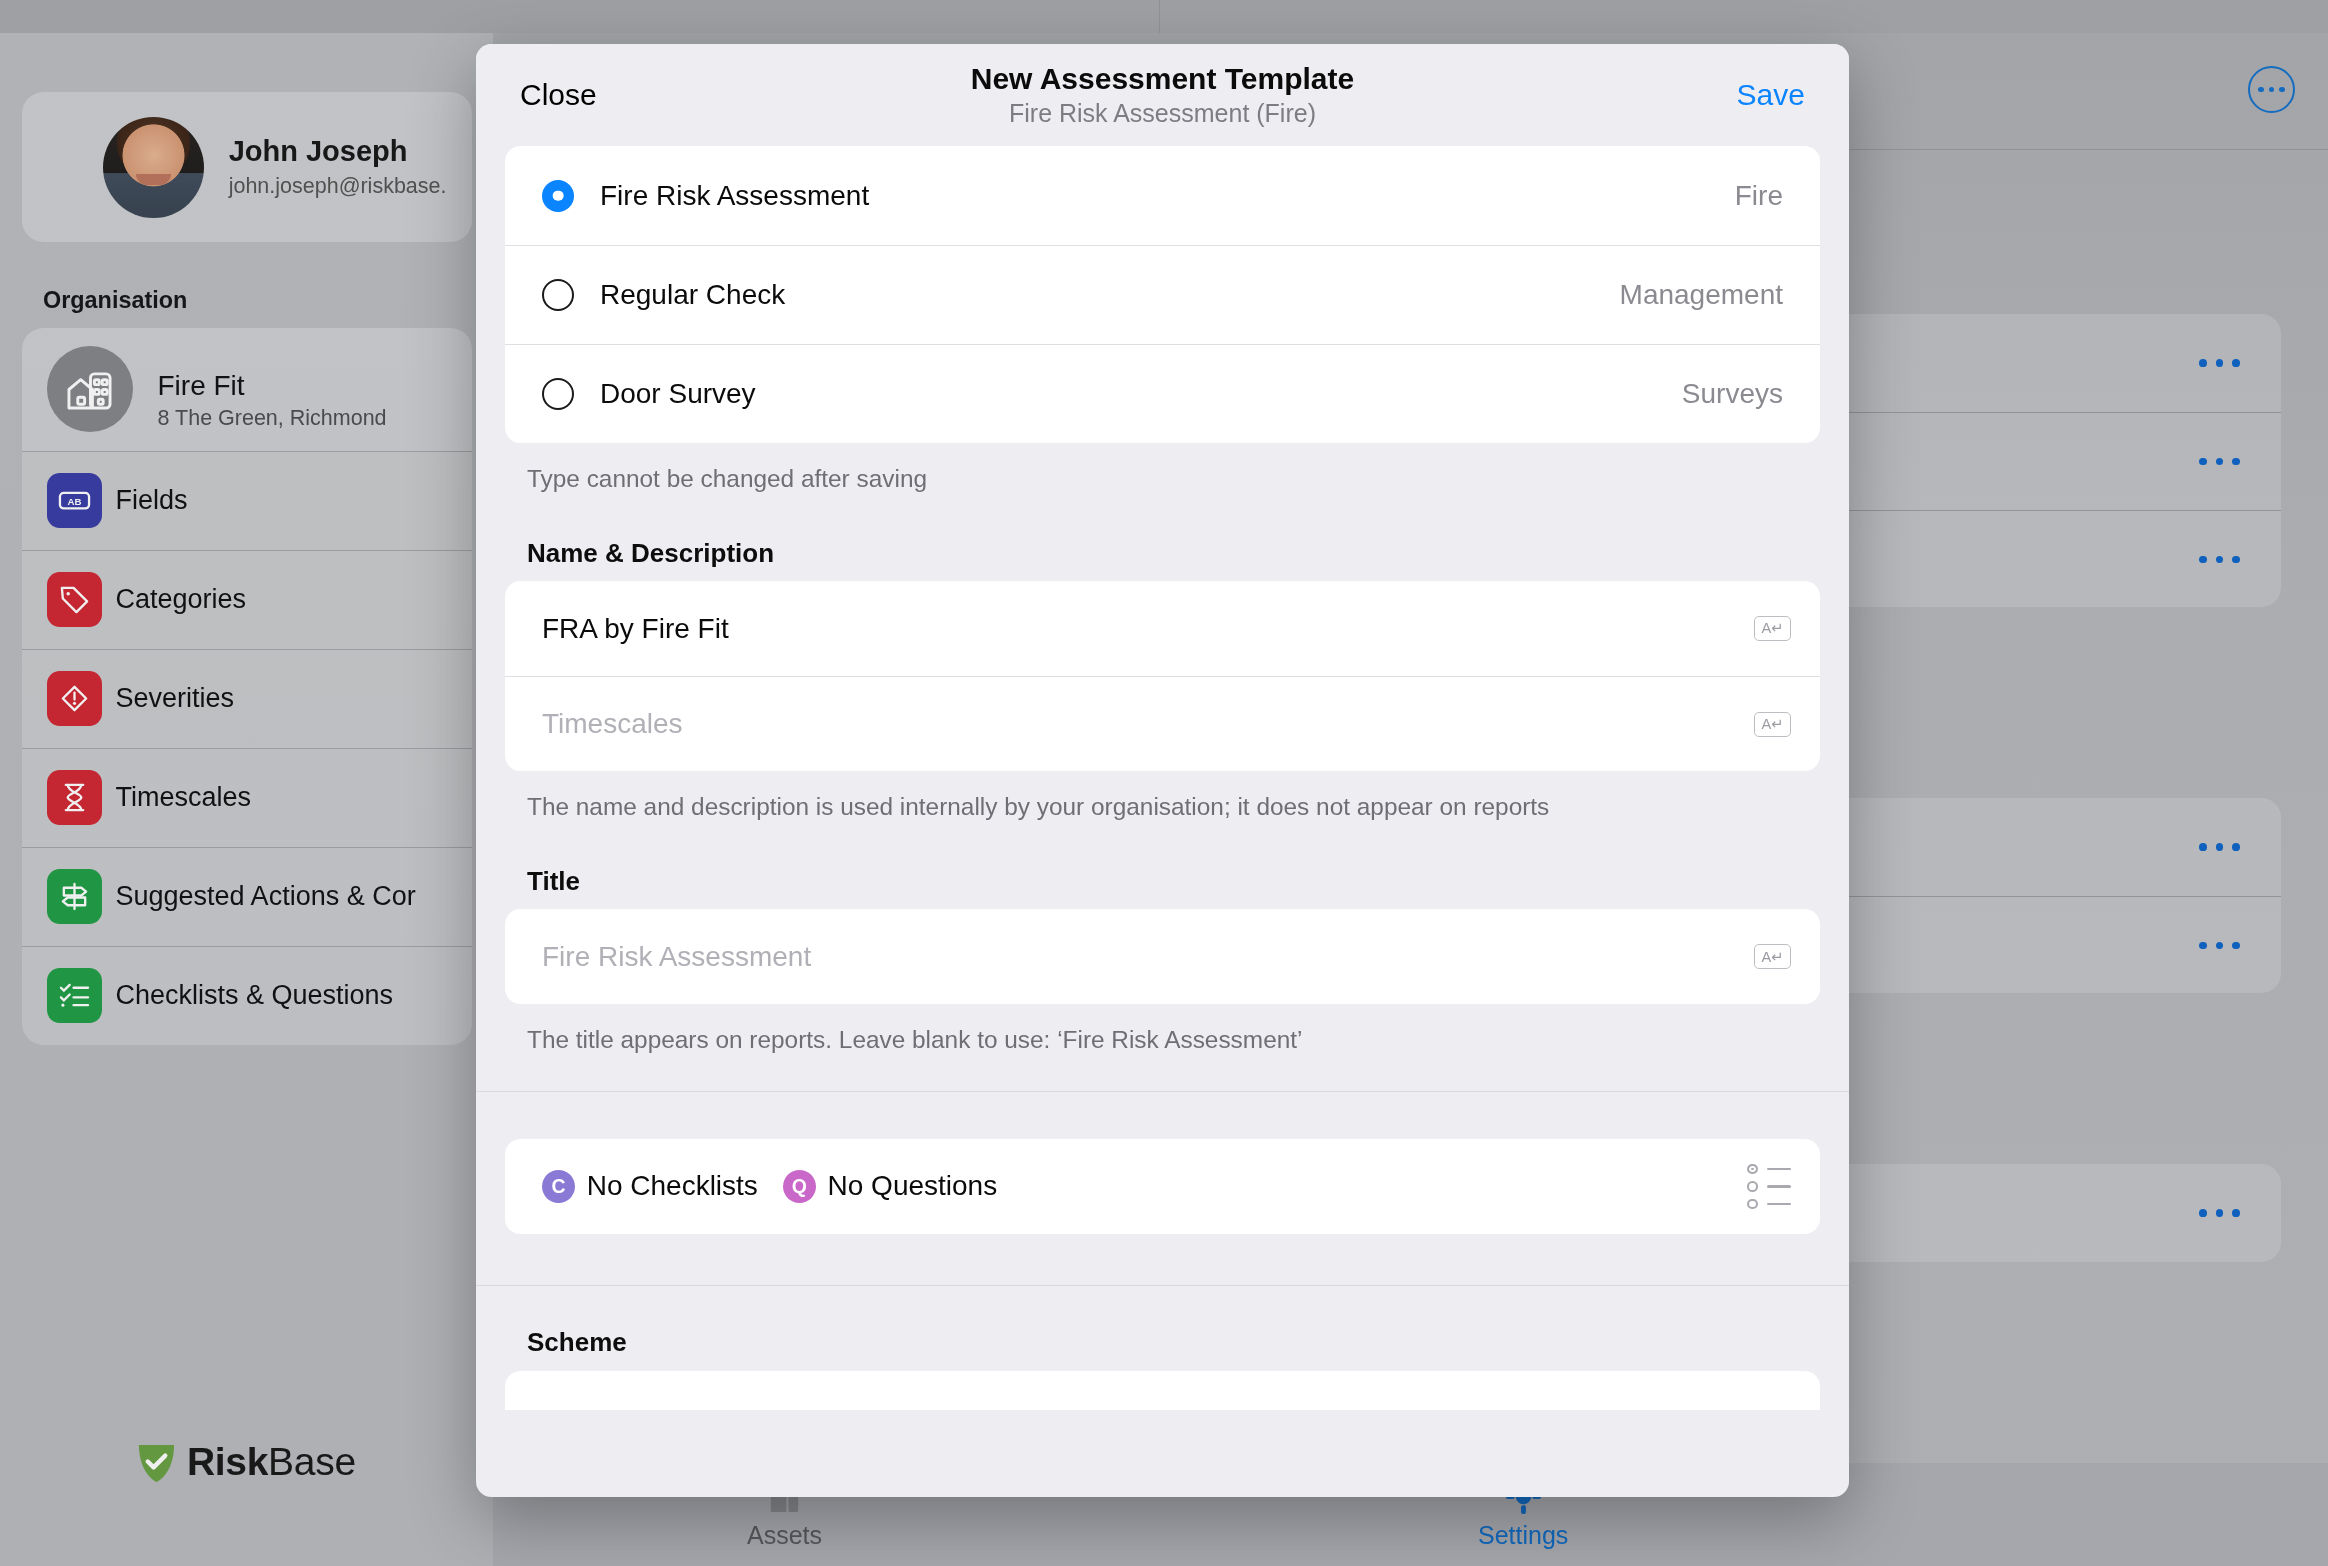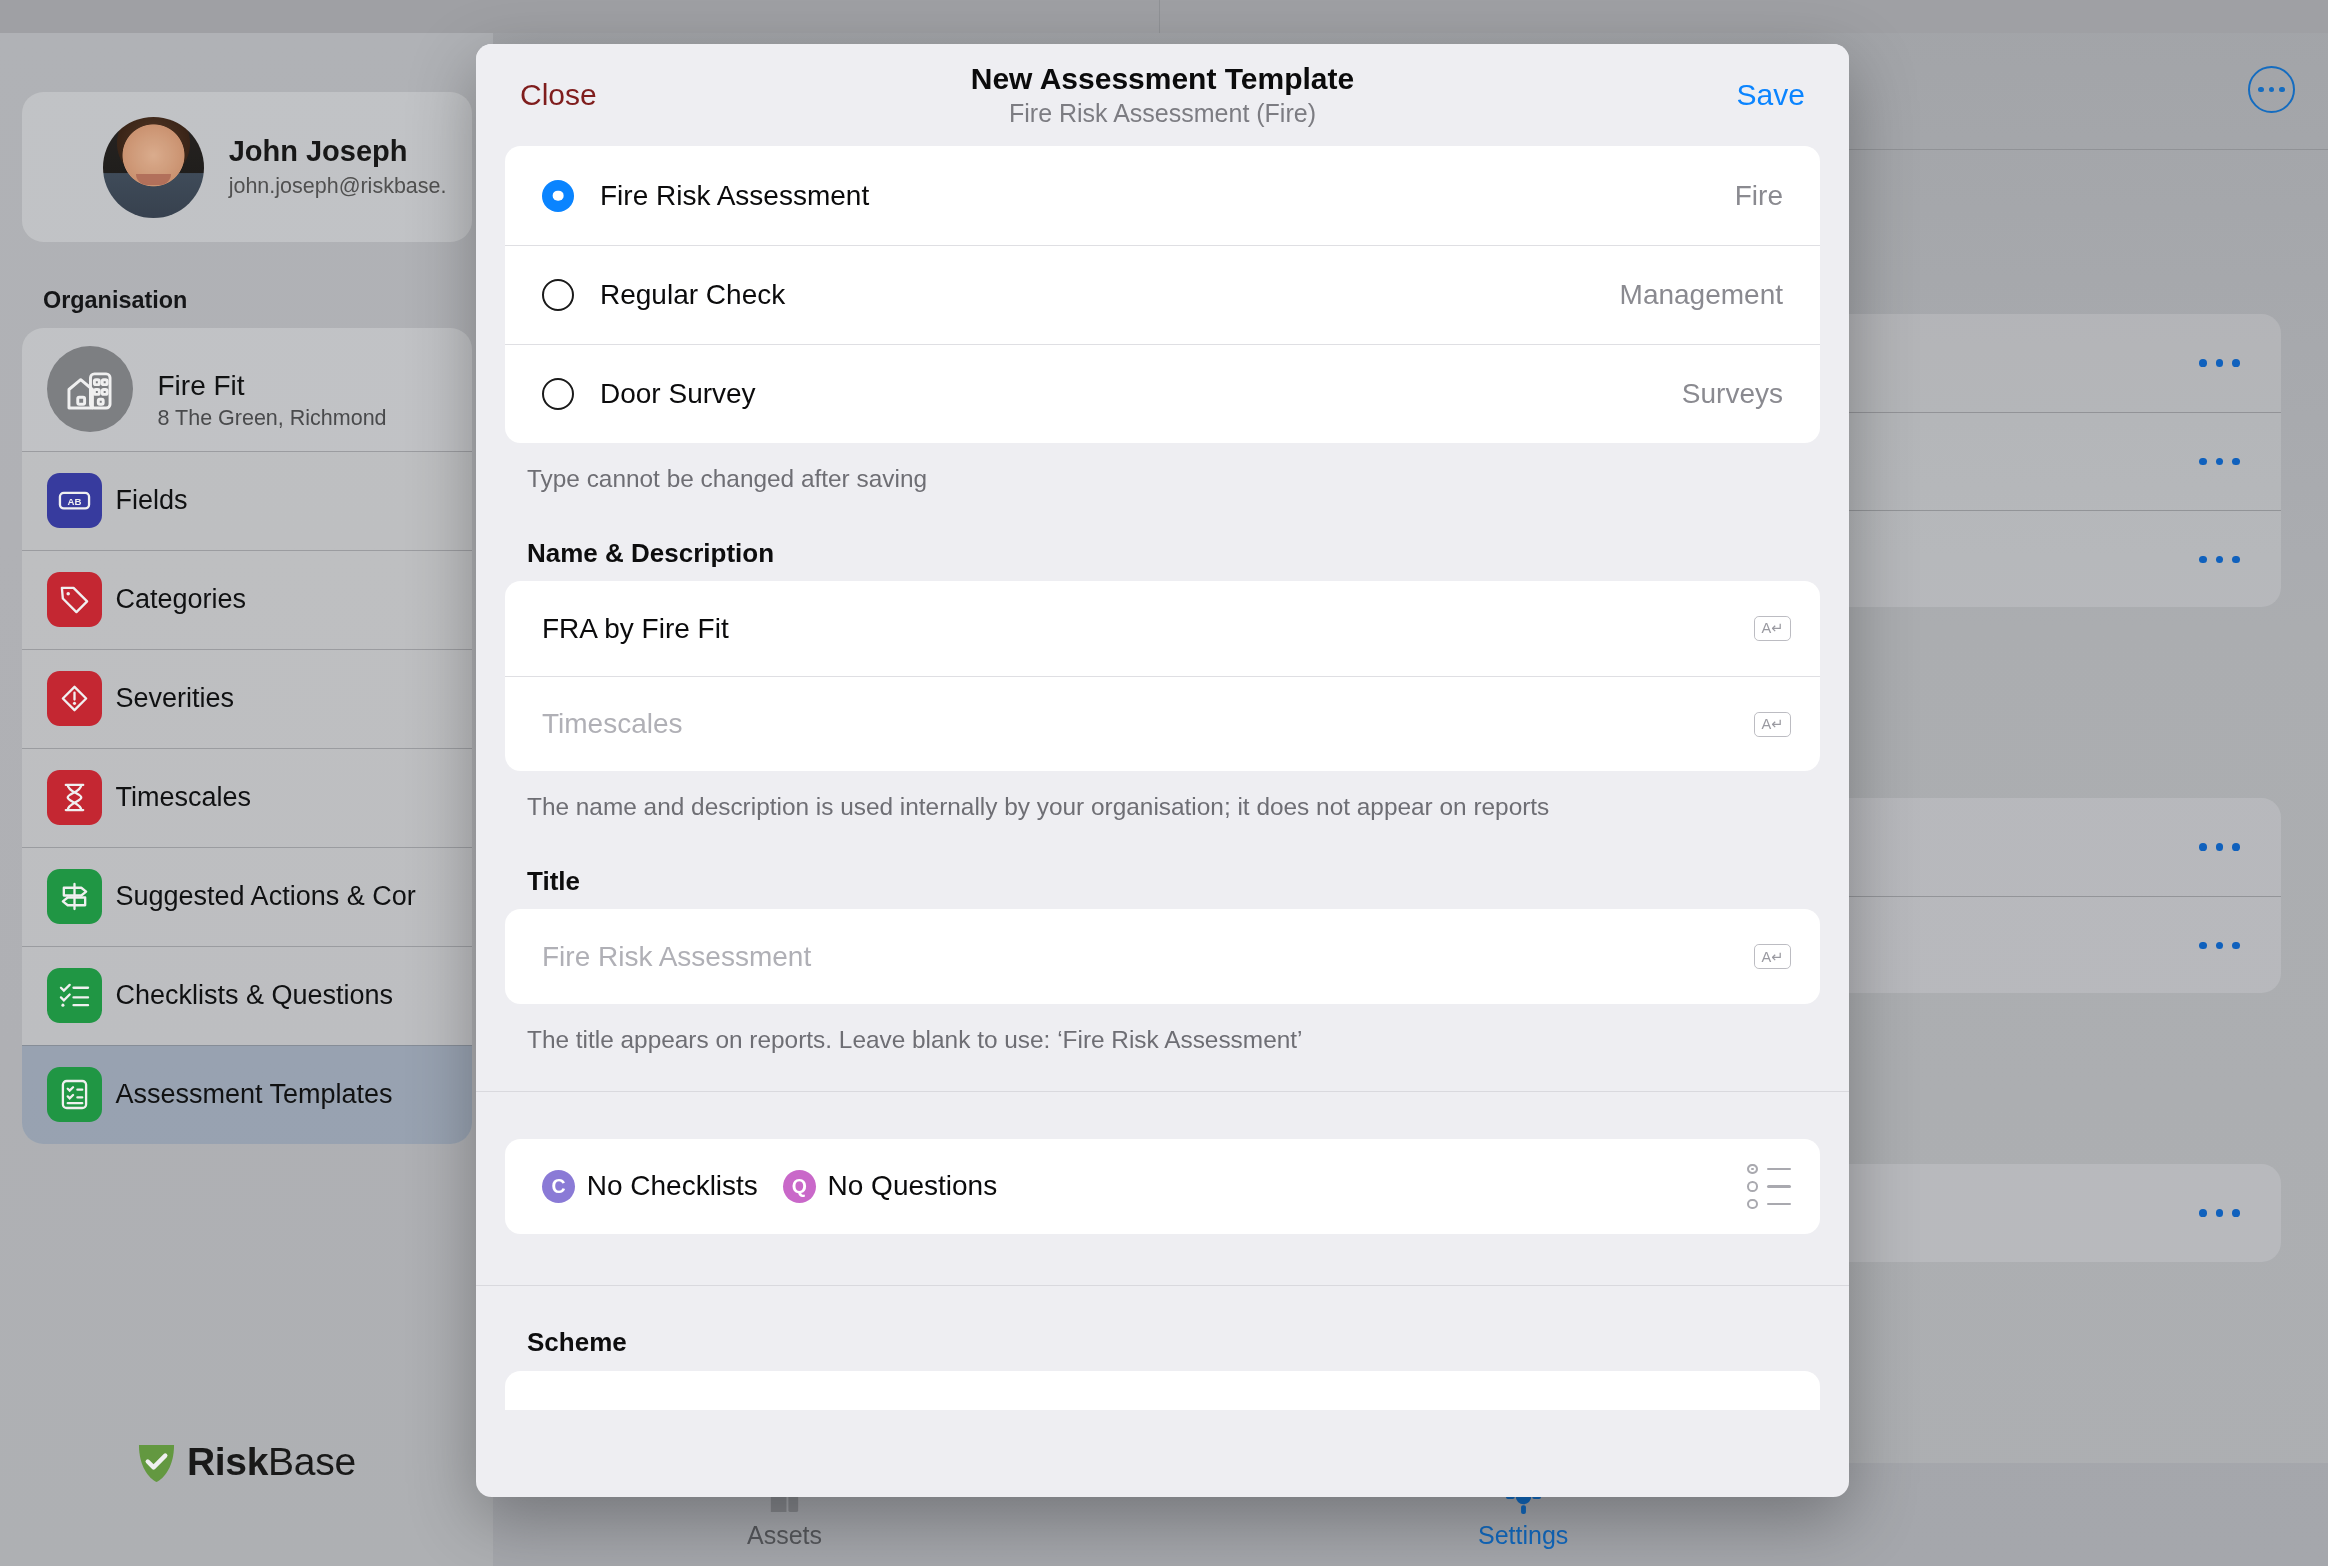--- a/index.html
+++ b/index.html
@@ -116,21 +116,21 @@
   
   #modal {
     position:absolute; left:476px; top:44px; width:1373px; height:1453px;
     background:#eeeef2; border-radius:15.6px;
     box-shadow:0 21.5px 68px rgba(0,0,0,.30);
     overflow:hidden;
   }
   #modal-header {
     height:102px; position:relative; background:#eeeef2;
   }
-  #btn-close { position:absolute; left:44px; top:50%; transform:translateY(-50%); font-size:30px; color:#7f1d1d; }
+  #btn-close { position:absolute; left:44px; top:50%; transform:translateY(-50%); font-size:30px; color:#000000; }
   #btn-save  { position:absolute; right:44px; top:50%; transform:translateY(-50%); font-size:30px; color:#0a84ff; font-weight:500; }
   #hdr-center { position:absolute; left:0; right:0; top:50%; transform:translateY(-50%); text-align:center; }
   #hdr-title { font-size:30px; font-weight:bold; color:#0b0b0c; }
   #hdr-sub { font-size:25px; color:#7c7c82; margin-top:2.9px; }
 
   #modal-body { position:absolute; top:102px; left:0; right:0; bottom:0; overflow:hidden; }
 
   .card { background:#fff; border-radius:15.6px; margin:0 29px; overflow:hidden; }
   .opt-row { height:99px; display:flex; align-items:center; padding:0 37px; border-top:1px solid #dfdfe3; }
   .opt-row:first-child { border-top:none; }
@@ -257,30 +257,20 @@
       <div class="nav-item">
         <div class="nav-ico" style="background:#23a049">
           <svg width="33" height="29" viewBox="0 0 34 30" fill="none" stroke="#fff" stroke-width="2.4" stroke-linecap="round">
               <path d="M3 7l3 3 6-6"></path>
               <path d="M3 17l3 3 6-6"></path>
               <circle cx="5" cy="25" r="1.6" fill="#fff" stroke="none"></circle>
               <path d="M16 7h15M16 17h15M16 25h15"></path>
             </svg>
         </div>
         <div class="nav-label">Checklists &amp; Questions</div>
-      </div>
-      <div class="nav-item sel">
-        <div class="nav-ico" style="background:#23a049">
-          <svg width="29" height="33" viewBox="0 0 30 34" fill="none" stroke="#fff" stroke-width="2.4" stroke-linecap="round">
-              <rect x="3" y="3" width="24" height="28" rx="4" stroke-linejoin="round"></rect>
-              <path d="M8 11l2 2 3.5-3.5M8 19l2 2 3.5-3.5"></path>
-              <path d="M18 12h5M18 20h5M8 26h15"></path>
-            </svg>
-        </div>
-        <div class="nav-label">Assessment Templates</div>
       </div>
     </div>
 
     <div class="brand">
       <svg width="39" height="43" viewBox="0 0 40 44">
         <path d="M2 4h36c0 22-10 34-18 38C12 38 2 26 2 4z" fill="#6aa244"></path>
         <path d="M11 21l6 6 12-12" fill="none" stroke="#fff" stroke-width="4.5" stroke-linecap="round" stroke-linejoin="round"></path>
       </svg>
       <div class="brand-name">
         <b>Risk</b><span>Base</span>

